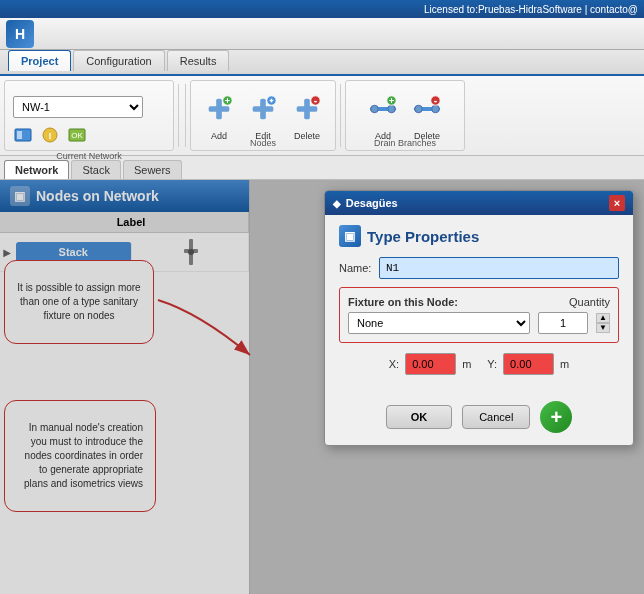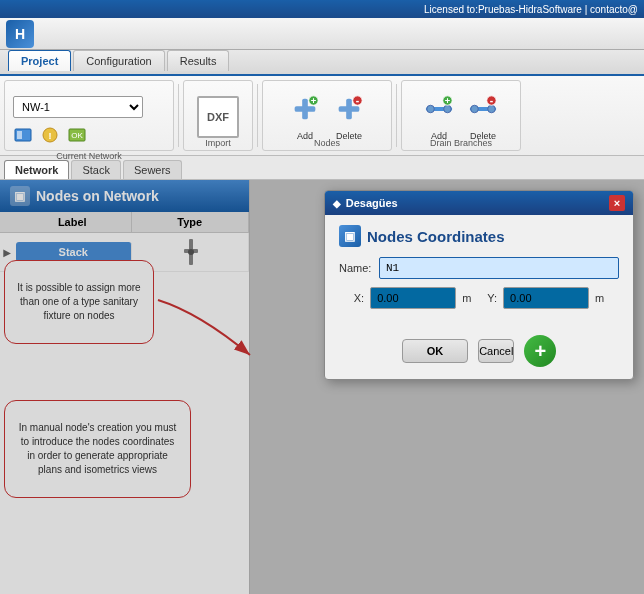--- a/index.html
+++ b/index.html
@@ -464,27 +464,27 @@
       align-items: center;
       gap: 6px;
       justify-content: center;
       margin-bottom: 10px;
     }
     .coord-label {
       font-size: 11px;
       color: #333;
     }
     .coord-input {
-      width: 86px;
+      width: 51px;
       border: 1px solid #999;
       border-radius: 2px;
       padding: 3px 6px;
       font-size: 11px;
       height: 22px;
-      background: #0369a1;
+      background: #ef4444;
     }
     .coord-unit {
       font-size: 11px;
       color: #333;
     }
 
     .dialog-footer {
       display: flex;
       align-items: center;
       justify-content: center;
@@ -497,21 +497,21 @@
       border-radius: 4px;
       padding: 5px 24px;
       font-size: 11px;
       cursor: pointer;
       font-weight: bold;
     }
     .btn-cancel {
       background: linear-gradient(to bottom, #e8e8e8, #d0d0d0);
       border: 1px solid #999;
       border-radius: 4px;
-      padding: 5px 0;
+      padding: 5px 16px;
       font-size: 11px;
       cursor: pointer;
     }
     .btn-add-green {
       width: 32px;
       height: 32px;
       background: linear-gradient(135deg, #44bb44, #228822);
       border-radius: 50%;
       display: flex;
       align-items: center;
@@ -606,48 +606,50 @@
             <rect x="2" y="4" width="16" height="12" rx="1" fill="#88bb44" stroke="#558822" stroke-width="1"></rect>
             <text x="10" y="13" text-anchor="middle" font-size="8" fill="white">OK</text>
           </svg>
       </div>
     </div>
     <div class="network-group-label">Current Network</div>
   </div>
 
   <div class="ribbon-sep"></div>
 
-  <div class="ribbon-group" style="min-width:70px;">
-    <div class="ribbon-group-content">
-      <div class="ribbon-icon-btn">
-        <div class="dxf-icon">
-          <span>DXF</span>
-        </div>
-      </div>
-    </div>
-    <div class="ribbon-group-label">Import</div>
-  </div>
 
   <div class="ribbon-sep"></div>
 
   <div class="ribbon-group" style="min-width:130px;">
     <div class="ribbon-group-content">
 
       <div class="ribbon-icon-btn">
         <div class="ribbon-icon-box">
           <svg width="34" height="34" viewBox="0 0 34 34">
             <rect x="6" y="14" width="22" height="6" rx="2" fill="#6a9fd8"></rect>
             <rect x="14" y="6" width="6" height="22" rx="2" fill="#6a9fd8"></rect>
             <circle cx="26" cy="8" r="5" fill="#44aa44" stroke="white" stroke-width="1"></circle>
             <text x="26" y="12" text-anchor="middle" font-size="10" fill="white" font-weight="bold">+</text>
           </svg>
         </div>
         <span class="ribbon-icon-label">Add</span>
       </div>
 
+      <div class="ribbon-icon-btn">
+        <div class="ribbon-icon-box">
+          <svg width="34" height="34" viewBox="0 0 34 34">
+            <rect x="6" y="14" width="22" height="6" rx="2" fill="#6a9fd8"></rect>
+            <rect x="14" y="6" width="6" height="22" rx="2" fill="#6a9fd8"></rect>
+            <circle cx="26" cy="8" r="5" fill="#4a90d9" stroke="white" stroke-width="1"></circle>
+            <line x1="24" y1="8" x2="28" y2="8" stroke="white" stroke-width="1.5"></line>
+            <line x1="26" y1="6" x2="26" y2="10" stroke="white" stroke-width="1.5"></line>
+          </svg>
+        </div>
+        <span class="ribbon-icon-label">Edit</span>
+      </div>
 
       <div class="ribbon-icon-btn">
         <div class="ribbon-icon-box">
           <svg width="34" height="34" viewBox="0 0 34 34">
             <rect x="6" y="14" width="22" height="6" rx="2" fill="#6a9fd8"></rect>
             <rect x="14" y="6" width="6" height="22" rx="2" fill="#6a9fd8"></rect>
             <circle cx="26" cy="8" r="5" fill="#cc3333" stroke="white" stroke-width="1"></circle>
             <text x="26" y="12" text-anchor="middle" font-size="11" fill="white" font-weight="bold">-</text>
           </svg>
         </div>
@@ -700,40 +702,39 @@
 <div class="main-content">
 
   <div class="left-panel">
     <div class="panel-title">
       <div class="panel-title-icon">▣</div>
       <span>Nodes on Network</span>
     </div>
     <div class="table-header">
       <div style="width:14px;"></div>
       <div class="table-col">Label</div>
-      <div class="table-col">Type</div>
     </div>
     <div class="table-row-data">
       <div class="row-indicator">▶</div>
       <div class="table-cell highlight">Stack</div>
       <div class="table-cell pipe-cell">
         <svg class="pipe-svg" viewBox="0 0 30 30">
           <rect x="13" y="2" width="4" height="26" rx="1" fill="#888"></rect>
           <rect x="8" y="12" width="14" height="4" rx="1" fill="#888"></rect>
           <circle cx="15" cy="15" r="3" fill="#555"></circle>
         </svg>
       </div>
     </div>
   </div>
 
   <div class="callout" style="left:4px; top:80px; width:150px;">
     <span>It is possible to assign more than one of a type sanitary fixture on nodes</span>
   </div>
 
-  <div class="callout" style="left:4px; top:220px; width:187px;">
+  <div class="callout" style="left:4px; top:220px; width:152px;text-align:right;">
     <span>In manual node's creation you must to introduce the nodes coordinates in order to generate appropriate plans and isometrics views</span>
   </div>
 
   <svg style="position:absolute; top:0; left:0; width:100%; height:100%; pointer-events:none;">
     <defs>
       <marker id="arrowhead" markerWidth="8" markerHeight="6" refX="8" refY="3" orient="auto">
         <polygon points="0 0, 8 3, 0 6" fill="#cc3333"></polygon>
       </marker>
     </defs>
     <path d="M 158 120 C 190 130, 220 150, 250 175" stroke="#cc3333" stroke-width="2" fill="none" marker-end="url(#arrowhead)"></path>
@@ -747,28 +748,44 @@
           <span style="font-size:10px;">◆</span>
           <span>Desagües</span>
         </div>
         <div class="dialog-close">×</div>
       </div>
 
       <div class="dialog-body">
 
         <div class="dialog-section-title">
           <div class="dialog-section-icon">▣</div>
-          <span>Nodes Coordinates</span>
+          <span>Type Properties</span>
         </div>
 
         <div class="form-row">
           <label class="form-label">Name:</label>
           <input class="form-input highlighted" value="N1" style="">
         </div>
 
+        <div class="fixture-box">
+          <div class="fixture-label-row">
+            <span class="fixture-title">Fixture on this Node:</span>
+            <span class="quantity-label">Quantity</span>
+          </div>
+          <div class="fixture-row">
+            <select class="fixture-select">
+              <option>None</option>
+            </select>
+            <input class="quantity-input" value="1" style="">
+            <div class="spinner-btns">
+              <div class="spinner-btn">▲</div>
+              <div class="spinner-btn">▼</div>
+            </div>
+          </div>
+        </div>
 
         <div class="coords-row">
           <span class="coord-label">X:</span>
           <input class="coord-input" value="0.00" style="">
           <span class="coord-unit">m</span>
           <span class="coord-label" style="margin-left:10px;">Y:</span>
           <input class="coord-input" value="0.00" style="">
           <span class="coord-unit">m</span>
         </div>
       </div>

